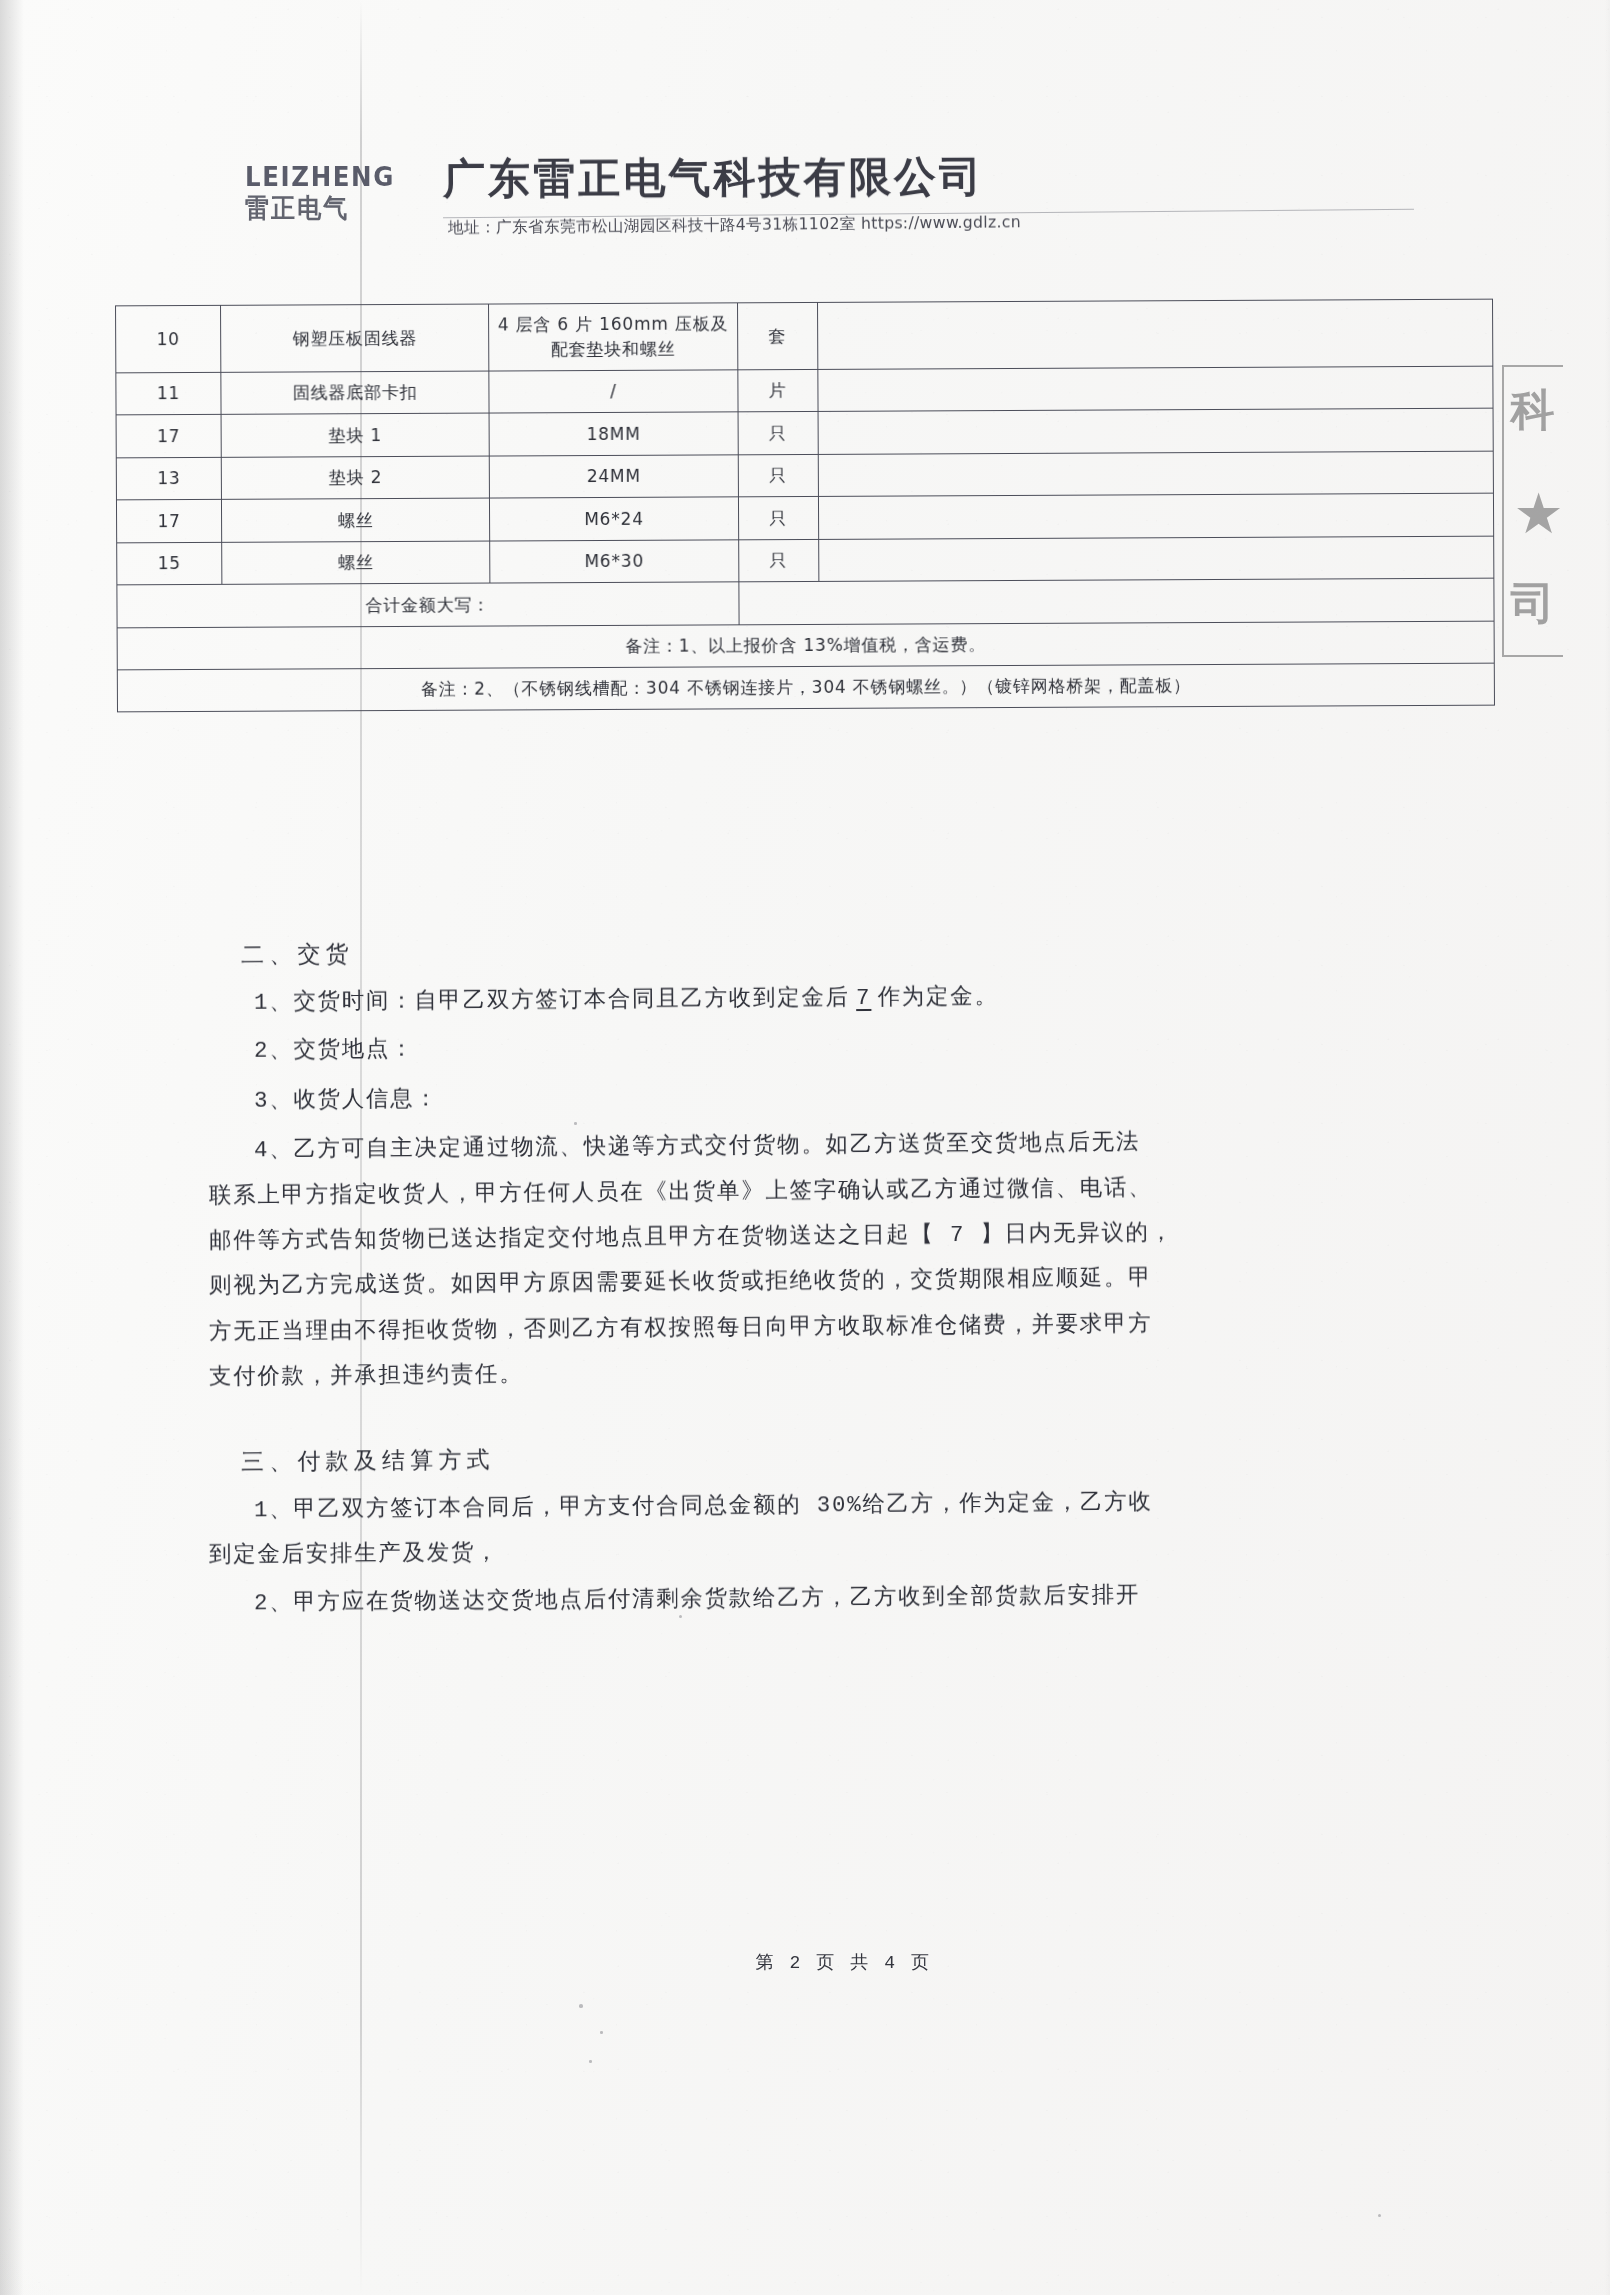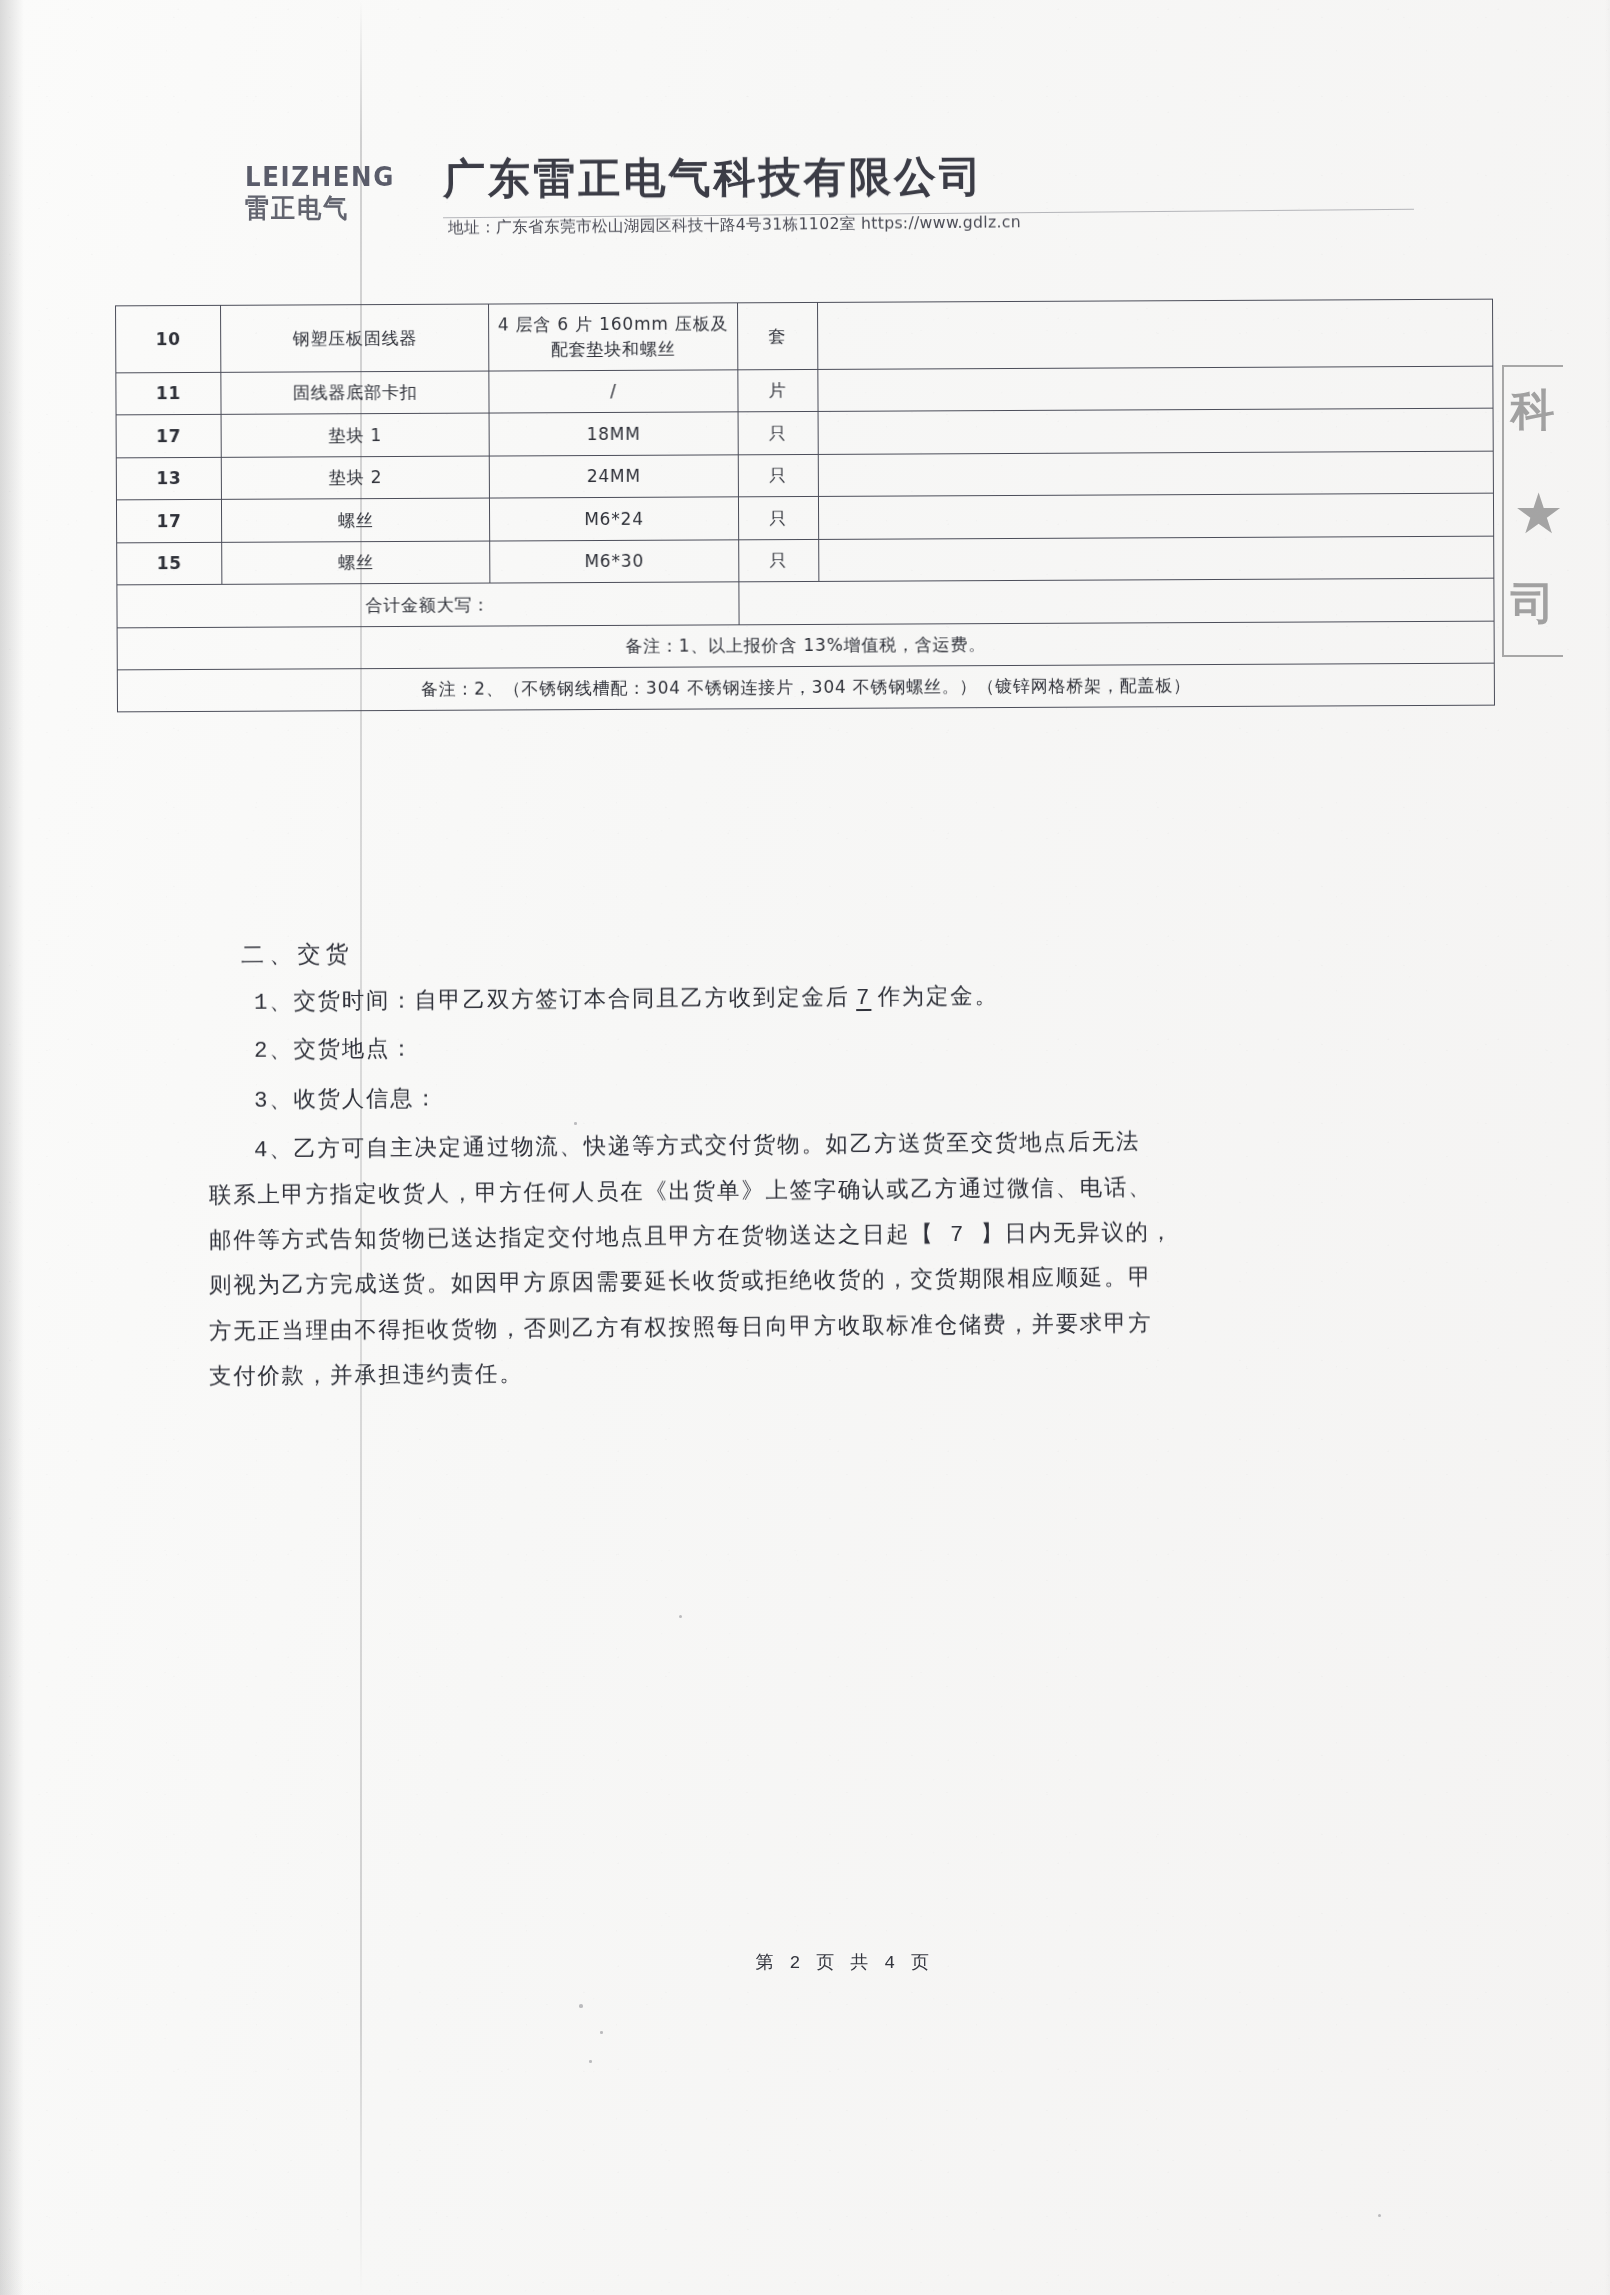--- a/index.html
+++ b/index.html
@@ -124,21 +124,21 @@
   #goods-table td {
     border: 1px solid #4b4d59;
     color: #2e3038;
     font-size: 17px;
     text-align: center;
     vertical-align: middle;
     padding: 8.4px 3.1px;
     line-height: 1.45;
     letter-spacing: 0.8px;
   }
-  td.c-seq   { width: 98px; font-size: 16.7px; letter-spacing: 1px; font-weight: bold; }
+  td.c-seq   { width: 98px; font-size: 16.7px; letter-spacing: 1px; }
   td.c-name  { width: 261px; }
   td.c-spec  { width: 241px; }
   td.c-unit  { width: 73px; }
   td.c-blank { width: 668px; }
   td.total-label {
     text-align: center;
     letter-spacing: 1.6px;
     padding: 13.6px 3.1px;
   }
   td.note-cell {
@@ -322,20 +322,28 @@
       <div class="para" style="margin-left:45px;margin-bottom:27px;transform:rotate(-0.45deg);">3、收货人信息：</div>
 
       <div class="para" style="margin-left:45px;margin-bottom:23px;transform:rotate(-0.5deg);">4、乙方可自主决定通过物流、快递等方式交付货物。如乙方送货至交货地点后无法</div>
       <div class="para" style="margin-left:0px;margin-bottom:23px;transform:rotate(-0.5deg);">联系上甲方指定收货人，甲方任何人员在《出货单》上签字确认或乙方通过微信、电话、</div>
       <div class="para" style="margin-left:0px;margin-bottom:23px;transform:rotate(-0.5deg);">邮件等方式告知货物已送达指定交付地点且甲方在货物送达之日起【 7 】日内无异议的，</div>
       <div class="para" style="margin-left:0px;margin-bottom:23px;transform:rotate(-0.5deg);">则视为乙方完成送货。如因甲方原因需要延长收货或拒绝收货的，交货期限相应顺延。甲</div>
       <div class="para" style="margin-left:0px;margin-bottom:23px;transform:rotate(-0.5deg);">方无正当理由不得拒收货物，否则乙方有权按照每日向甲方收取标准仓储费，并要求甲方</div>
       <div class="para" style="margin-left:0px;margin-bottom:23px;transform:rotate(-0.5deg);">支付价款，并承担违约责任。</div>
     </div>
 
+    <div class="blk" style="margin-top:57px;">
+      <div class="sec-head" style="margin-left:32px;transform:rotate(-0.5deg);">三、付款及结算方式</div>
+
+      <div class="para" style="margin-left:45px;margin-bottom:23px;transform:rotate(-0.5deg);">1、甲乙双方签订本合同后，甲方支付合同总金额的 30%给乙方，作为定金，乙方收</div>
+      <div class="para" style="margin-left:0px;margin-bottom:26px;transform:rotate(-0.5deg);">到定金后安排生产及发货，</div>
+
+      <div class="para" style="margin-left:45px;transform:rotate(-0.5deg);">2、甲方应在货物送达交货地点后付清剩余货款给乙方，乙方收到全部货款后安排开</div>
+    </div>
 
     <div class="footer-pageno" style="top:1016px;">第 2 页 共 4 页</div>
   </div>
 
   <div id="seal">
     <div class="seal-border-l"></div>
     <div class="seal-cap"></div>
     <div class="seal-foot"></div>
     <div class="seal-char" style="top:23px;">科</div>
     <div class="seal-star">★</div>

